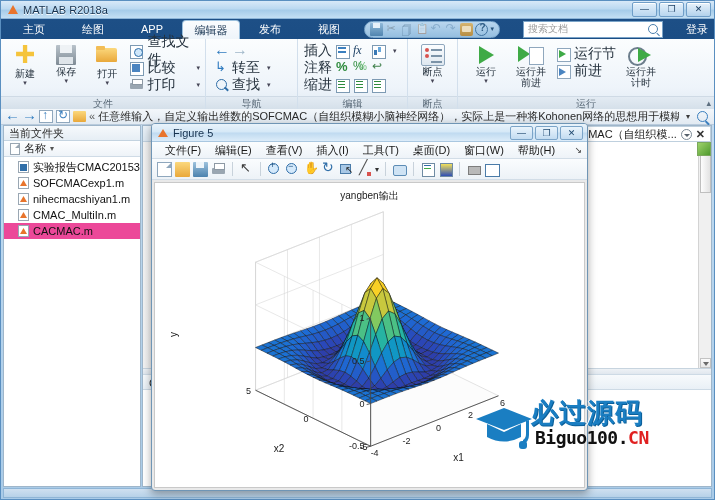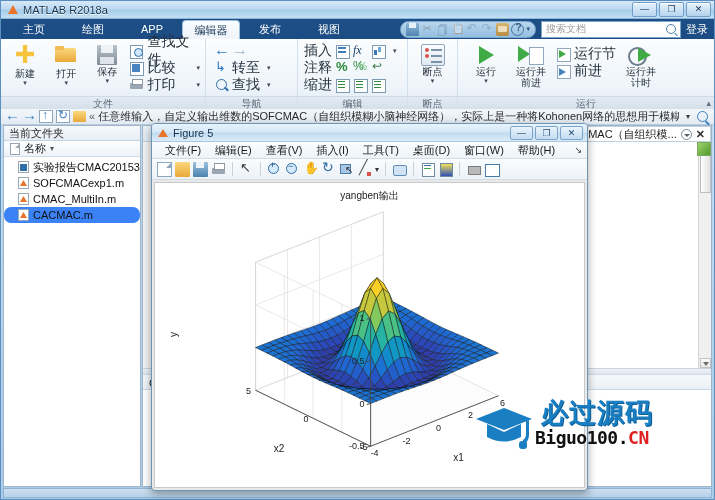--- a/index.html
+++ b/index.html
@@ -52,21 +52,21 @@
     color:#ffffff; font-size:11px; padding:0 10px;
     border-top-left-radius:4px; border-top-right-radius:4px;
     margin-right:1px;
   }
   .rtab.active {
     background: linear-gradient(to bottom,#fafcfe,#eef4fa);
     color:#14314f; border:1px solid #9cc0dd; border-bottom:none;
   }
   
   #qat {
-    position:absolute; right:0; top:0; height:20px; display:flex; align-items:center; gap:1px;
+    position:absolute; right:0; top:0; height:20px; display:flex; align-items:center; gap:19px;
   }
   .qat-group{
     display:flex; align-items:center; gap:2px; height:17px;
     background: linear-gradient(to bottom,#bad6ee,#95bfe0);
     border:1px solid #7ca8cd; border-radius:9px; padding:0 5px; margin-right:4px;
   }
   .qi { width:13px; height:13px; position:relative; opacity:.95; }
   .qi.dim { opacity:.4; }
   .qi.save{ background:linear-gradient(to bottom,#8fb9d9,#4d82ad); border-radius:1px; }
   .qi.save::after{content:"";position:absolute;left:3px;top:0;width:7px;height:5px;background:#eaf3fa;}
@@ -192,21 +192,21 @@
   .col-hdr {
     height:16px; display:flex; align-items:center; gap:4px; padding-left:6px;
     background:linear-gradient(to bottom,#fdfeff,#eef3f8); border-bottom:1px solid #cfdbe6;
     font-size:11px; color:#1f1f1f;
   }
   .doc-ic{width:10px;height:12px;background:#fff;border:1px solid #9aa7b3;position:relative;}
   .doc-ic::after{content:"";position:absolute;right:0;top:0;border-left:4px solid transparent;border-bottom:4px solid #9aa7b3;}
   .sort-caret{font-size:8px;color:#555;}
   #file-list{flex:1;overflow:hidden;padding-top:2px;}
   .file-row{height:16px;display:flex;align-items:center;gap:4px;padding-left:14px;font-size:11px;color:#111;white-space:nowrap;}
-  .file-row.sel{background:#3b82f6;border-radius:7px;}
+  .file-row.sel{background:#ec4899;}
   .fic{width:11px;height:12px;position:relative;flex:none;}
   .fic.m{background:#fff;border:1px solid #9aa7b3;}
   .fic.m::after{content:"";position:absolute;left:1px;top:2px;width:7px;height:7px;
      background:#e8742c;clip-path:polygon(50% 0,100% 85%,0 85%);}
   .fic.doc{background:#fff;border:1px solid #9aa7b3;}
   .fic.doc::after{content:"";position:absolute;left:1px;top:2px;width:7px;height:7px;background:#2f6ea8;}
 
   
   #editor-panel{flex:1;display:flex;flex-direction:column;margin-left:1px;background:#fff;border:1px solid #9fb6ca;position:relative;}
   #doc-tabbar{height:16px;display:flex;align-items:flex-end;background:linear-gradient(to bottom,#eaf1f7,#dce7f1);border-bottom:1px solid #bfd0de;}
@@ -287,21 +287,21 @@
   .ti.insertax::before{content:"";position:absolute;left:1px;top:2px;width:13px;height:11px;background:#fff;border:1.5px solid #4a7ba8;}
 
   
   #fig-canvas{flex:1;background:#fff;margin:2px;border:1px solid #c9c9c9;position:relative;overflow:hidden;}
   #plot-title{position:absolute;left:0;right:0;top:6px;text-align:center;font-size:10px;color:#222;}
   #plot-svg{position:absolute;left:0;top:0;}
   #ylabel{position:absolute;left:16px;top:146px;font-size:10px;color:#222;transform:rotate(-90deg);transform-origin:center;}
 
   
   #watermark{position:absolute;left:472px;top:392px;width:235px;height:72px;pointer-events:none;}
-  #wm-cn{position:absolute;left:68px;top:2px;font-size:27px;font-weight:bold;color:#1a7ec2;
+  #wm-cn{position:absolute;left:58px;top:2px;font-size:27px;font-weight:bold;color:#1a7ec2;
      font-family:"DejaVu Sans",sans-serif;letter-spacing:1px;
      text-shadow:1px 1px 0 #0b5f99, -1px 0 0 #fff;}
   #wm-en{position:absolute;left:62px;top:34px;font-size:18px;font-weight:bold;color:#111;
      font-family:"DejaVu Sans Mono",monospace;letter-spacing:-0.5px;text-align:right;}
   #wm-en .red{color:#e02020;}
   #wm-cap{position:absolute;left:0;top:8px;width:62px;height:50px;}
 </style>
 </head>
 <body>
 
@@ -348,27 +348,27 @@
   <div id="ribbon">
 
     <div class="rgroup" style="width:204px">
       <div class="gbody">
         <div class="bigbtn">
           <div class="icon28 ic-new"></div>
           <span class="lbl">新建</span>
           <span class="caret">▾</span>
         </div>
         <div class="bigbtn">
+          <div class="icon28 ic-save"></div>
+          <span class="lbl">保存</span>
+          <span class="caret">▾</span>
+        </div>
+        <div class="bigbtn">
           <div class="icon28 ic-open"></div>
           <span class="lbl">打开</span>
-          <span class="caret">▾</span>
-        </div>
-        <div class="bigbtn">
-          <div class="icon28 ic-save"></div>
-          <span class="lbl">保存</span>
           <span class="caret">▾</span>
         </div>
         <div class="smallcol">
           <div class="smallrow">
             <div class="icon16 ic-findfile"></div>
             <span class="lbl">查找文件</span>
           </div>
           <div class="smallrow">
             <div class="icon16 ic-compare"></div>
             <span class="lbl">比较</span>
@@ -500,20 +500,24 @@
         <span class="sort-caret">▾</span>
       </div>
       <div id="file-list">
         <div class="file-row">
           <div class="fic doc"></div>
           <span>实验报告CMAC2015302100</span>
         </div>
         <div class="file-row">
           <div class="fic m"></div>
           <span>SOFCMACexp1.m</span>
+        </div>
+        <div class="file-row">
+          <div class="fic m"></div>
+          <span>nihecmacshiyan1.m</span>
         </div>
         <div class="file-row">
           <div class="fic m"></div>
           <span>CMAC_MultiIn.m</span>
         </div>
         <div class="file-row sel">
           <div class="fic m"></div>
           <span>CACMAC.m</span>
         </div>
       </div>

